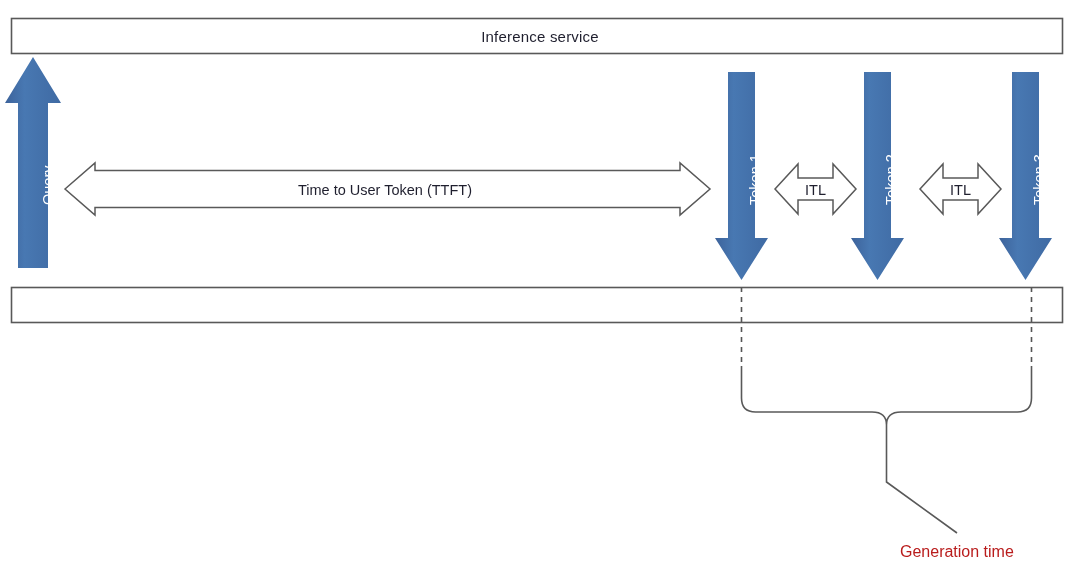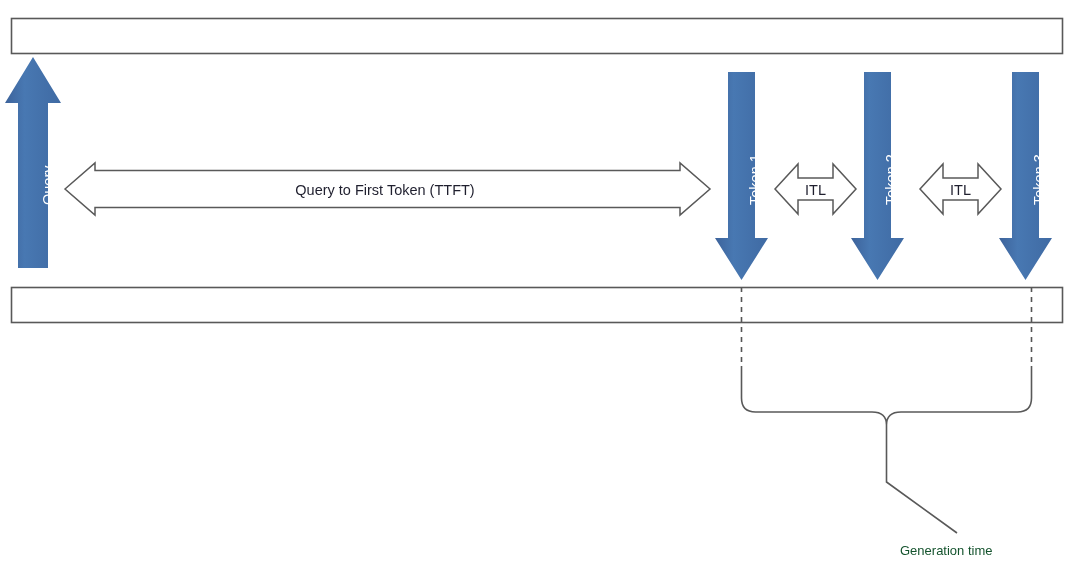--- a/index.html
+++ b/index.html
@@ -43,22 +43,22 @@
     font-size: 14.5px;
     color: #e8eef6;
     white-space: nowrap;
     transform-origin: 0 0;
   }
   .vlabel-dark {
     color: #ffffff;
   }
   .caption {
     position: absolute;
-    font-size: 13px;
-    color: #14532d;
+    font-size: 16px;
+    color: #b91c1c;
     white-space: nowrap;
   }
 </style>
 </head>
 <body>
 
 <div id="stage">
 
   <svg class="layer" viewBox="0 0 1080 573">
     <defs>
@@ -114,25 +114,26 @@
              L 872,412
              Q 886.5,412 886.5,425
              Q 886.5,412 901,412
              L 1017.5,412
              Q 1031.5,412 1031.5,398
              L 1031.5,366" fill="none" stroke="#595959" stroke-width="1.6" stroke-linecap="butt"></path>
 
     <path d="M 886.5,425 L 886.5,482 L 957,533" fill="none" stroke="#595959" stroke-width="1.6"></path>
   </svg>
 
+  <div class="lane-label" style="left:0; top:28px; width:1080px;">Inference service</div>
 
 
   <div class="vlabel vlabel-dark" style="left:40px; top:205px; transform: rotate(-90deg);">Query</div>
 
-  <div class="arrow-label" style="left:0; top:182px; width:770px; text-align:center;">Query to First Token (TTFT)</div>
+  <div class="arrow-label" style="left:0; top:182px; width:770px; text-align:center;">Time to User Token (TTFT)</div>
 
   <div class="arrow-label" style="left:775px; top:182px; width:81px; text-align:center;">ITL</div>
 
   <div class="arrow-label" style="left:920px; top:182px; width:81px; text-align:center;">ITL</div>
 
   <div class="vlabel vlabel-dark" style="left:747px; top:205px; transform: rotate(-90deg);">Token 1</div>
 
   <div class="vlabel vlabel-dark" style="left:883px; top:205px; transform: rotate(-90deg);">Token 2</div>
 
   <div class="vlabel vlabel-dark" style="left:1031px; top:205px; transform: rotate(-90deg);">Token 3</div>

